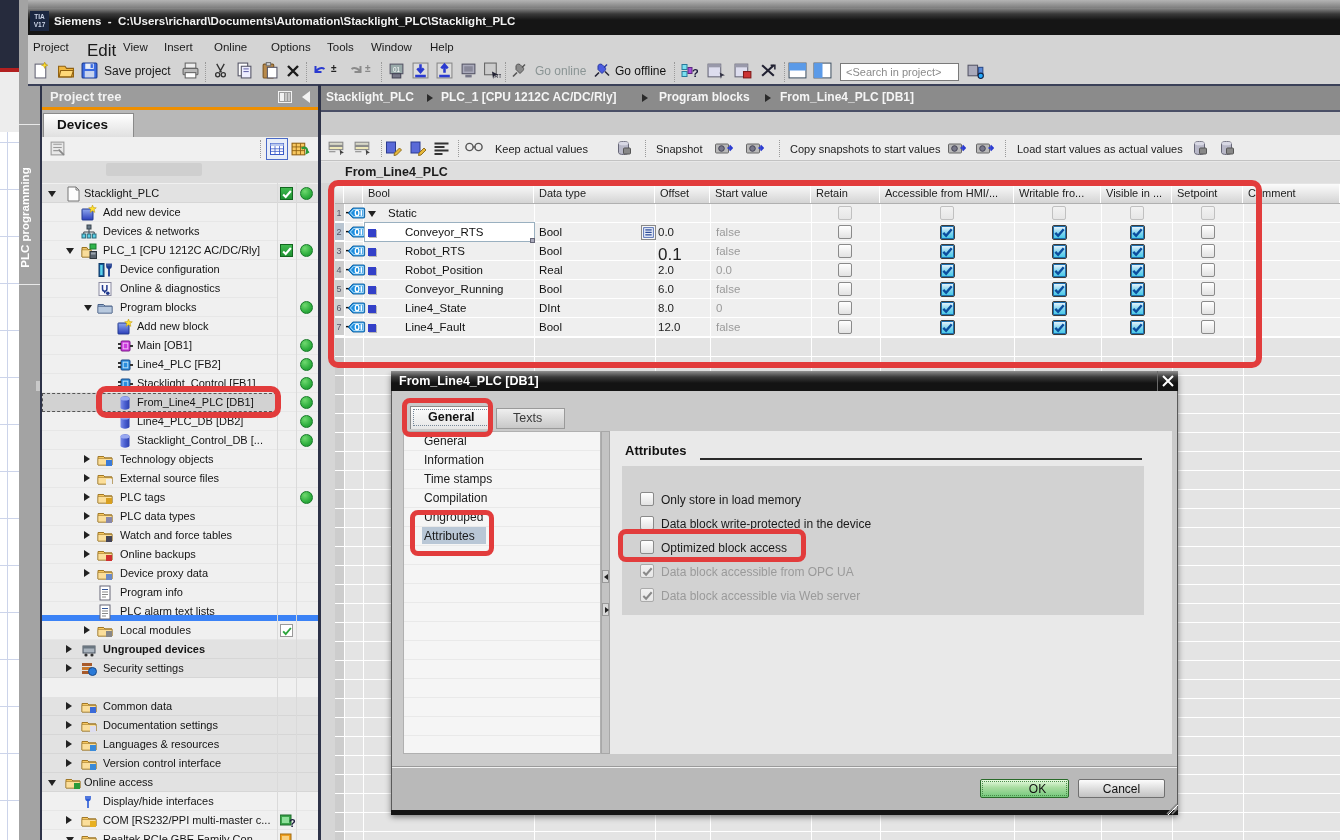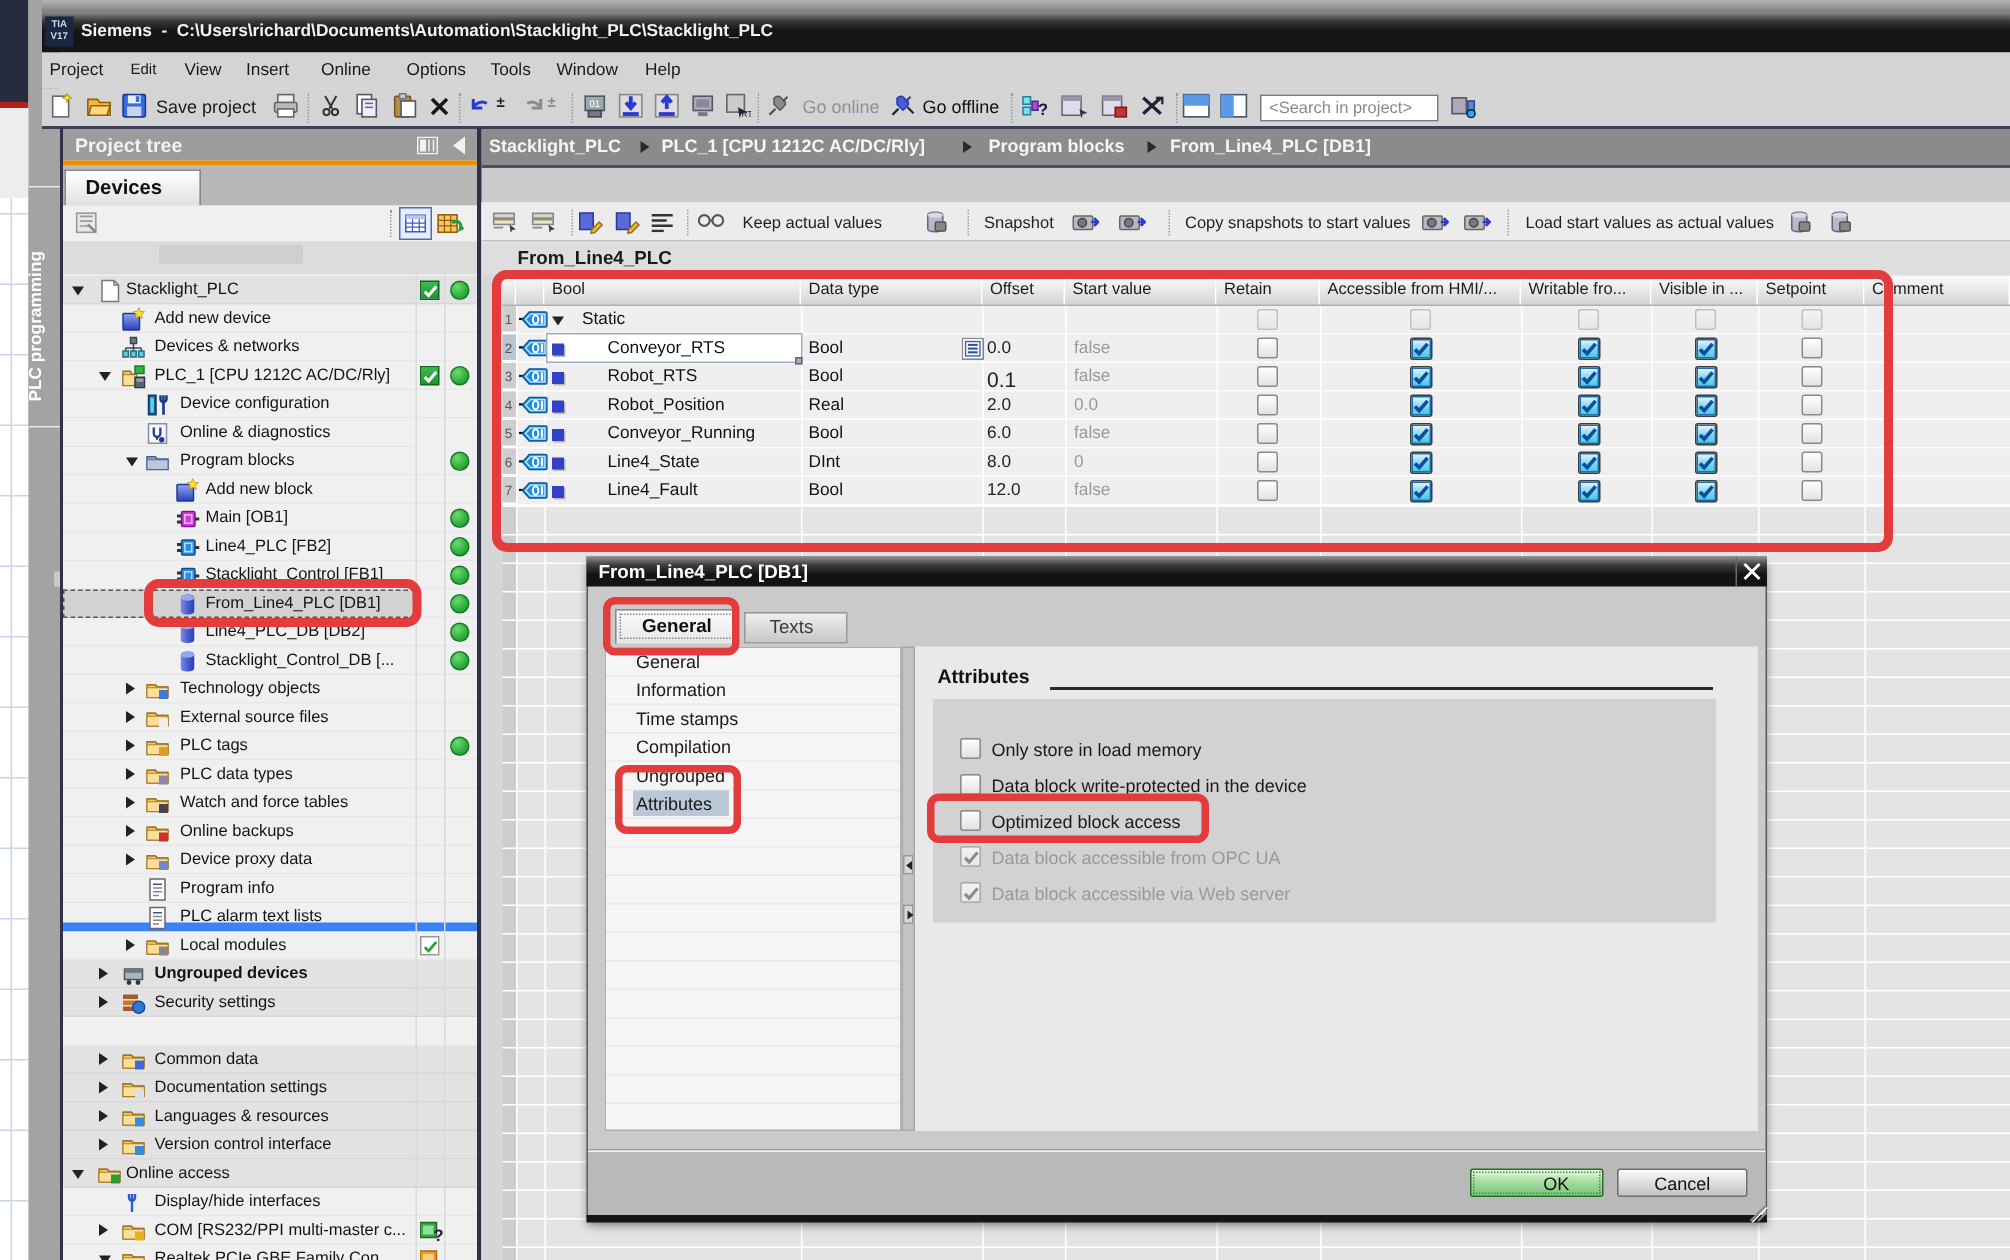--- a/index.html
+++ b/index.html
@@ -331,21 +331,21 @@
 <div style="position:absolute;left:0;top:0;width:19px;height:68px;background:#262b3d;"></div>
 <div style="position:absolute;left:0;top:68px;width:19px;height:4px;background:#b22020;"></div>
 <div style="position:absolute;left:0;top:72px;width:19px;height:60px;background:#ededed;"></div>
 <div style="position:absolute;left:19px;top:0;width:21px;height:840px;background:#a3a3a3;"></div>
 <div style="position:absolute;left:28px;top:0px;width:1312px;height:8px;background:linear-gradient(#b4b4b4,#7e7e7e);"></div>
 <div style="position:absolute;left:28px;top:8px;width:1312px;height:27px;background:linear-gradient(#8a8a8a,#3a3a3a 22%,#151515 45%,#151515);"></div>
 <div style="position:absolute;left:30px;top:11px;width:19px;height:20px;background:#1b2740;color:#cdd6e8;font-size:6.5px;font-weight:700;text-align:center;line-height:8px;padding-top:2px;">TIA<br>V17</div>
 <div style="position:absolute;left:54px;top:15px;font-size:11.5px;color:#f2f2f2;font-weight:700;white-space:nowrap;">Siemens&nbsp; -&nbsp; C:\Users\richard\Documents\Automation\Stacklight_PLC\Stacklight_PLC</div>
 <div style="position:absolute;left:28px;top:35px;width:1312px;height:24px;background:#d4d4d4;"></div>
 <div style="position:absolute;left:33px;top:41px;font-size:11.5px;color:#1a1a1a;font-weight:400;white-space:nowrap;">Project</div>
-<div style="position:absolute;left:87px;top:41px;font-size:10px;color:#1a1a1a;font-weight:400;white-space:nowrap;">Edit</div>
+<div style="position:absolute;left:87px;top:41px;font-size:17px;color:#1a1a1a;font-weight:400;white-space:nowrap;">Edit</div>
 <div style="position:absolute;left:123px;top:41px;font-size:11.5px;color:#1a1a1a;font-weight:400;white-space:nowrap;">View</div>
 <div style="position:absolute;left:164px;top:41px;font-size:11.5px;color:#1a1a1a;font-weight:400;white-space:nowrap;">Insert</div>
 <div style="position:absolute;left:214px;top:41px;font-size:11.5px;color:#1a1a1a;font-weight:400;white-space:nowrap;">Online</div>
 <div style="position:absolute;left:271px;top:41px;font-size:11.5px;color:#1a1a1a;font-weight:400;white-space:nowrap;">Options</div>
 <div style="position:absolute;left:327px;top:41px;font-size:11.5px;color:#1a1a1a;font-weight:400;white-space:nowrap;">Tools</div>
 <div style="position:absolute;left:371px;top:41px;font-size:11.5px;color:#1a1a1a;font-weight:400;white-space:nowrap;">Window</div>
 <div style="position:absolute;left:430px;top:41px;font-size:11.5px;color:#1a1a1a;font-weight:400;white-space:nowrap;">Help</div>
 <div style="position:absolute;left:28px;top:59px;width:1312px;height:25px;background:#d4d4d4;"></div>
 <svg class="a" style="left:33px;top:62px" width="17" height="17">
       <use href="#i-new"></use>
@@ -942,21 +942,21 @@
 <div style="position:absolute;left:1172px;top:242px;width:1px;height:19px;background:#ffffff;"></div>
 <div style="position:absolute;left:1243px;top:242px;width:1px;height:19px;background:#ffffff;"></div>
 <div style="position:absolute;left:335px;top:260px;width:1005px;height:1px;background:#ffffff;"></div>
 <div style="position:absolute;left:334px;top:246px;width:10px;font-size:9px;color:#556;text-align:center;">3</div>
 <svg class="a" style="left:346px;top:244px" width="20" height="14">
       <use href="#i-tag"></use>
     </svg>
 <div style="position:absolute;left:368px;top:248px;width:8px;height:8px;background:#3340c8;box-shadow:1px 1px 0 #b8b8b8;"></div>
 <div style="position:absolute;left:405px;top:245px;font-size:11.5px;color:#111;font-weight:400;white-space:nowrap;">Robot_RTS</div>
 <div style="position:absolute;left:539px;top:245px;font-size:11.5px;color:#111;font-weight:400;white-space:nowrap;">Bool</div>
-<div style="position:absolute;left:658px;top:245px;font-size:14px;color:#222;font-weight:400;white-space:nowrap;">0.1</div>
+<div style="position:absolute;left:658px;top:245px;font-size:17px;color:#222;font-weight:400;white-space:nowrap;">0.1</div>
 <div style="position:absolute;left:716px;top:245px;font-size:11.5px;color:#9a9a9a;font-weight:400;white-space:nowrap;">false</div>
 <div class="cbx" style="left:838px;top:244px;"></div>
 <div class="cbb" style="left:940px;top:244px;">
       <svg width="13" height="13" style="position:absolute;left:0;top:0">
         <use href="#i-checkb"></use>
       </svg>
     </div>
 <div class="cbb" style="left:1052px;top:244px;">
       <svg width="13" height="13" style="position:absolute;left:0;top:0">
         <use href="#i-checkb"></use>

